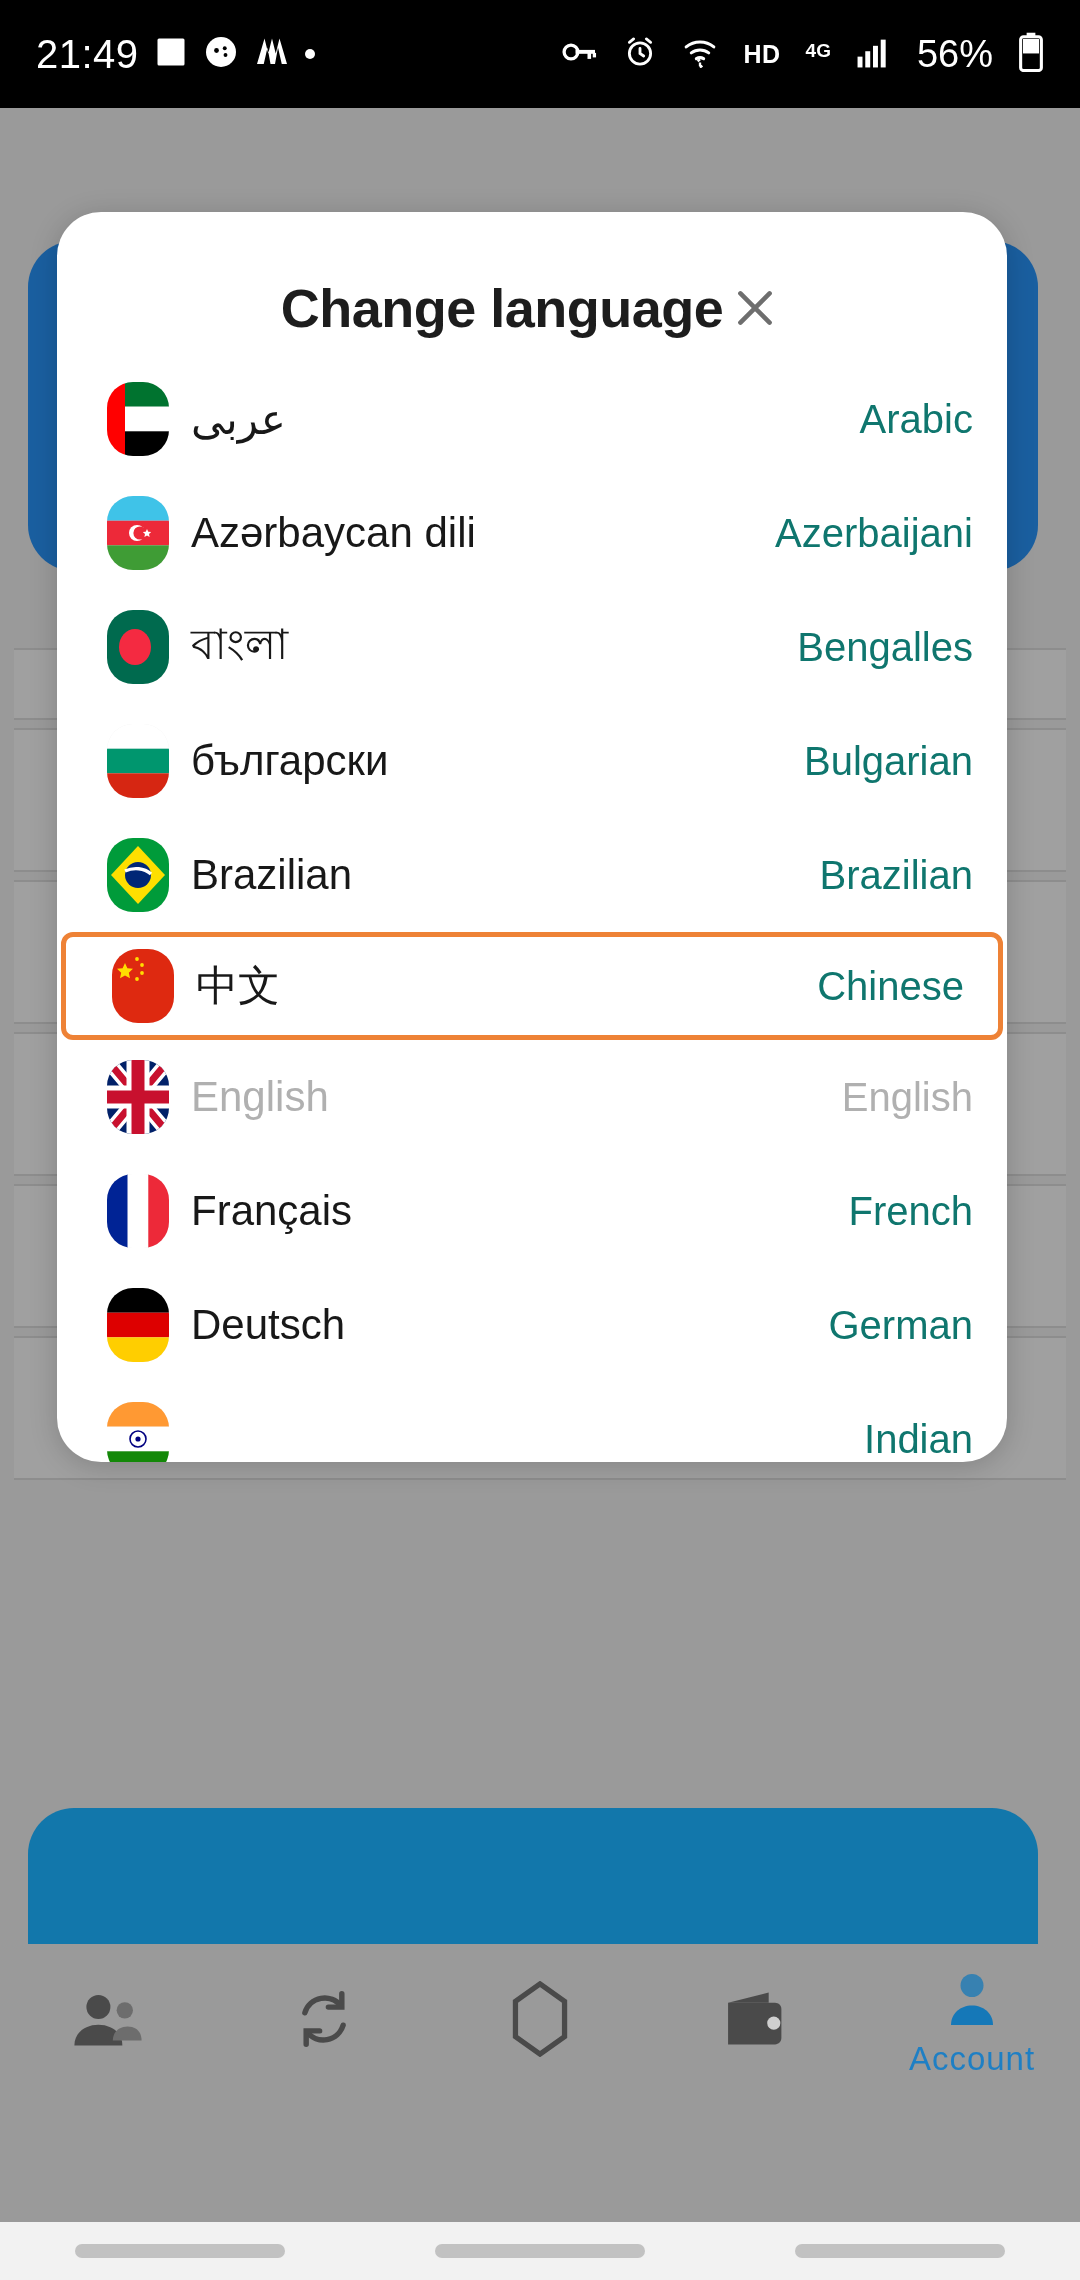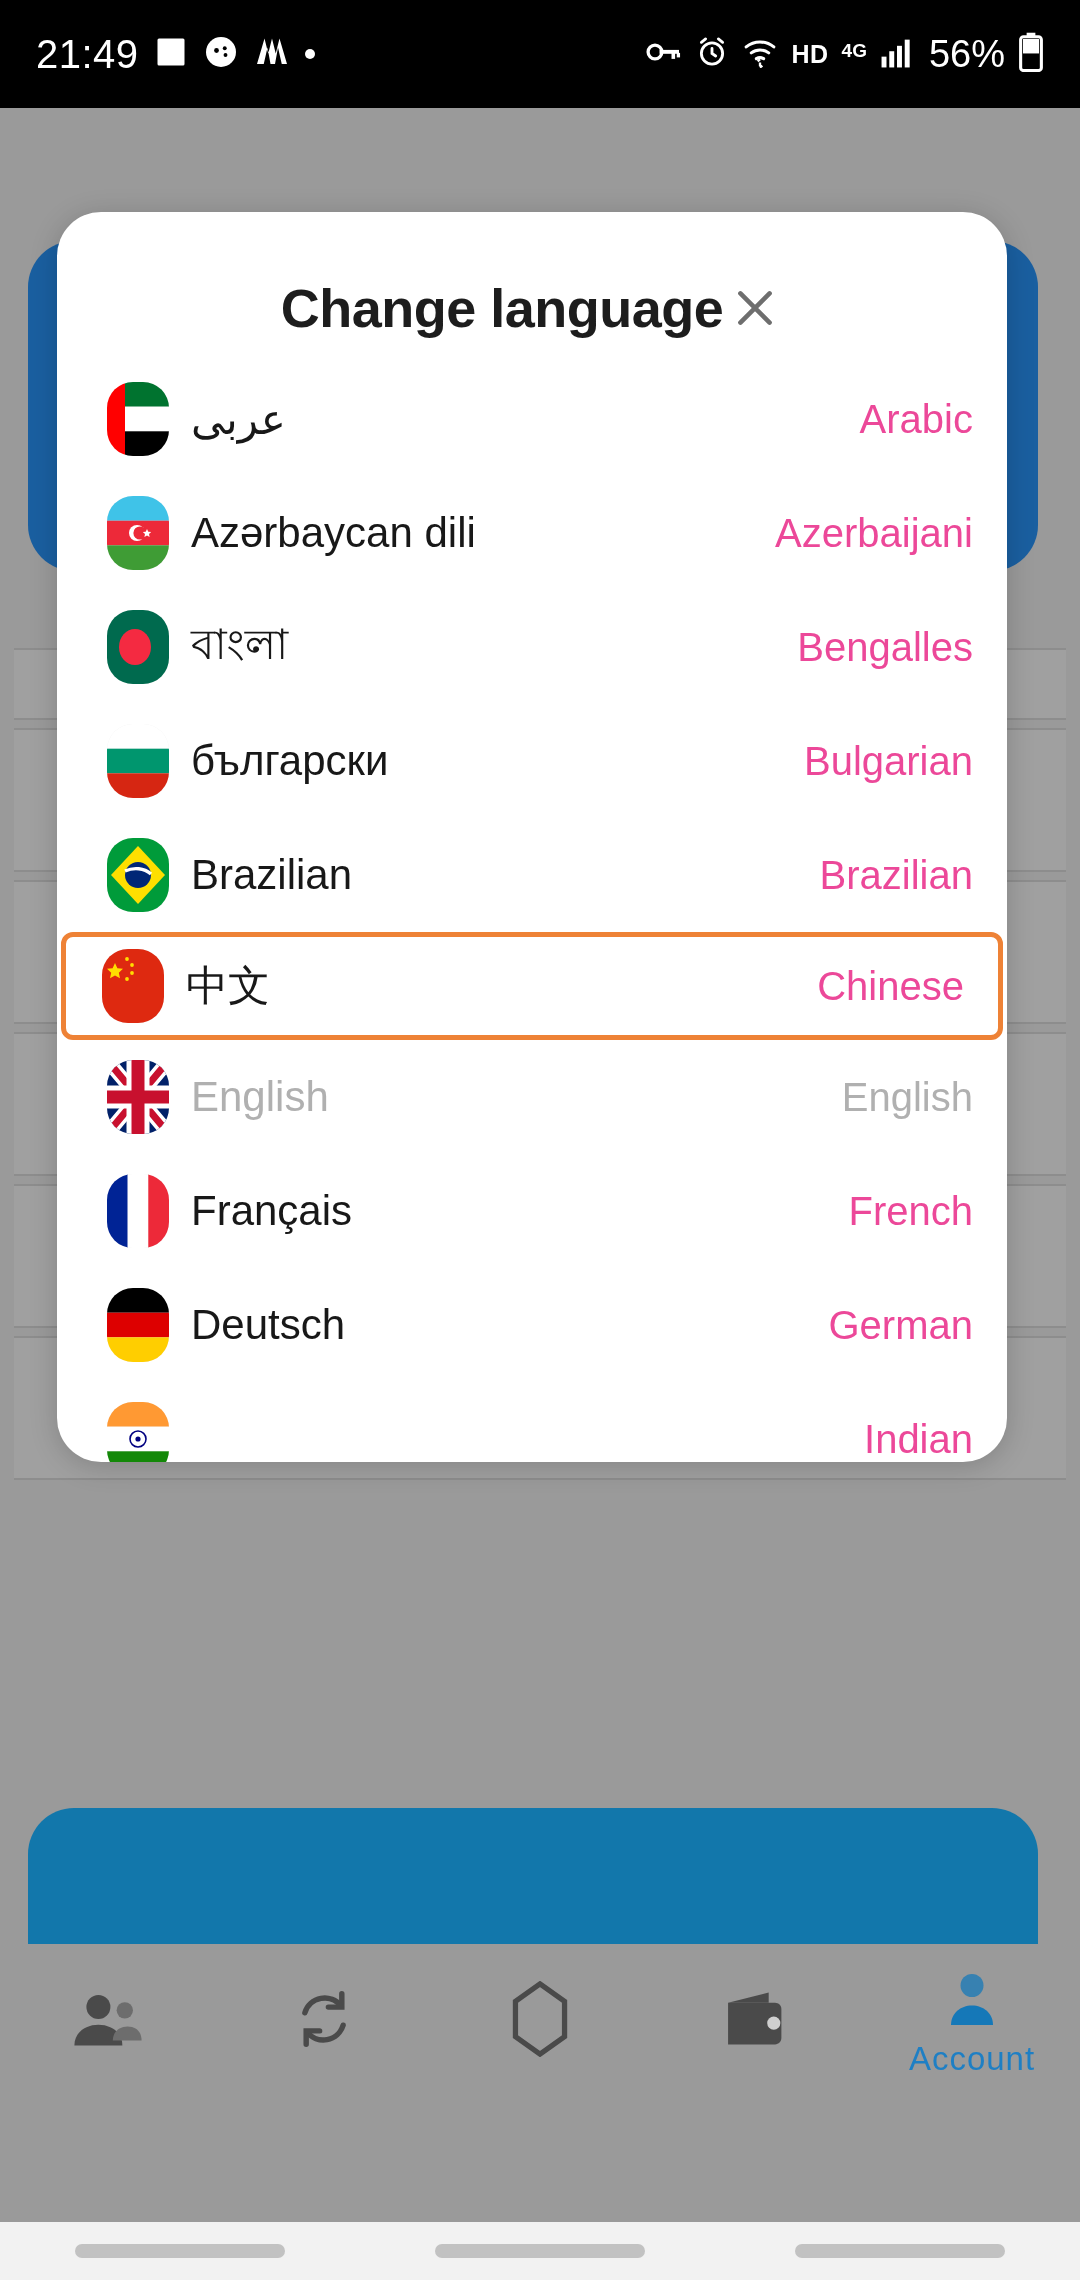--- a/index.html
+++ b/index.html
@@ -12,21 +12,21 @@
 
   
   .statusbar {
     position:absolute; top:0; left:0; width:1080px; height:108px;
     background:#000; color:#fff;
     display:flex; align-items:center; justify-content:space-between;
     padding:16px 36px;
   }
   .sb-left { display:flex; align-items:center; gap:14px; }
   .sb-time { font-size:40px; letter-spacing:0.5px; font-weight:400; }
-  .sb-right { display:flex; align-items:center; gap:13px; }
+  .sb-right { display:flex; align-items:center; gap:25px; }
   .sb-ico { display:inline-block; }
   .sb-batt { font-size:38px; margin-left:2px; }
   .sb-hd { font-size:25px; font-weight:700; letter-spacing:0.5px; }
   .sb-4g { font-size:19px; font-weight:700; vertical-align:super; }
   .dot-ico { width:10px; height:10px; border-radius:50%; background:#fff; display:inline-block; }
 
   
   .bg-app { position:absolute; top:108px; left:0; width:1080px; height:2114px; }
   .bg-card {
     position:absolute; left:14px; width:1052px;
@@ -74,30 +74,30 @@
     cursor:pointer;
   }
 
   .lang-list { padding:22px 0 0 0; }
   .lang-row {
     display:flex; align-items:center; height:114px;
     padding:0 34px 0 50px; cursor:pointer;
   }
   .lang-row.selected {
     border:5px solid #ee8236; border-radius:12px;
-    margin:0 4px; height:108px; padding-left:36px;
+    margin:0 4px; height:108px; padding-left:46px;
   }
   .lang-row.disabled .native, .lang-row.disabled .english { color:#b0b0b0; }
   .flag {
     width:62px; height:74px; border-radius:26px; overflow:hidden; flex:0 0 62px;
     position:relative; background:#eee; margin-right:22px;
   }
   .native { font-size:42px; font-weight:400; color:#181818; white-space:nowrap; }
   .english {
-    margin-left:auto; font-size:40px; color:#ec4899; white-space:nowrap; font-weight:400;
+    margin-left:auto; font-size:40px; color:#0f766e; white-space:nowrap; font-weight:400;
   }
 </style>
 </head>
 <body>
 
 <div id="screen">
 
   <div class="statusbar">
     <div class="sb-left">
       <span class="sb-time">21:49</span>

